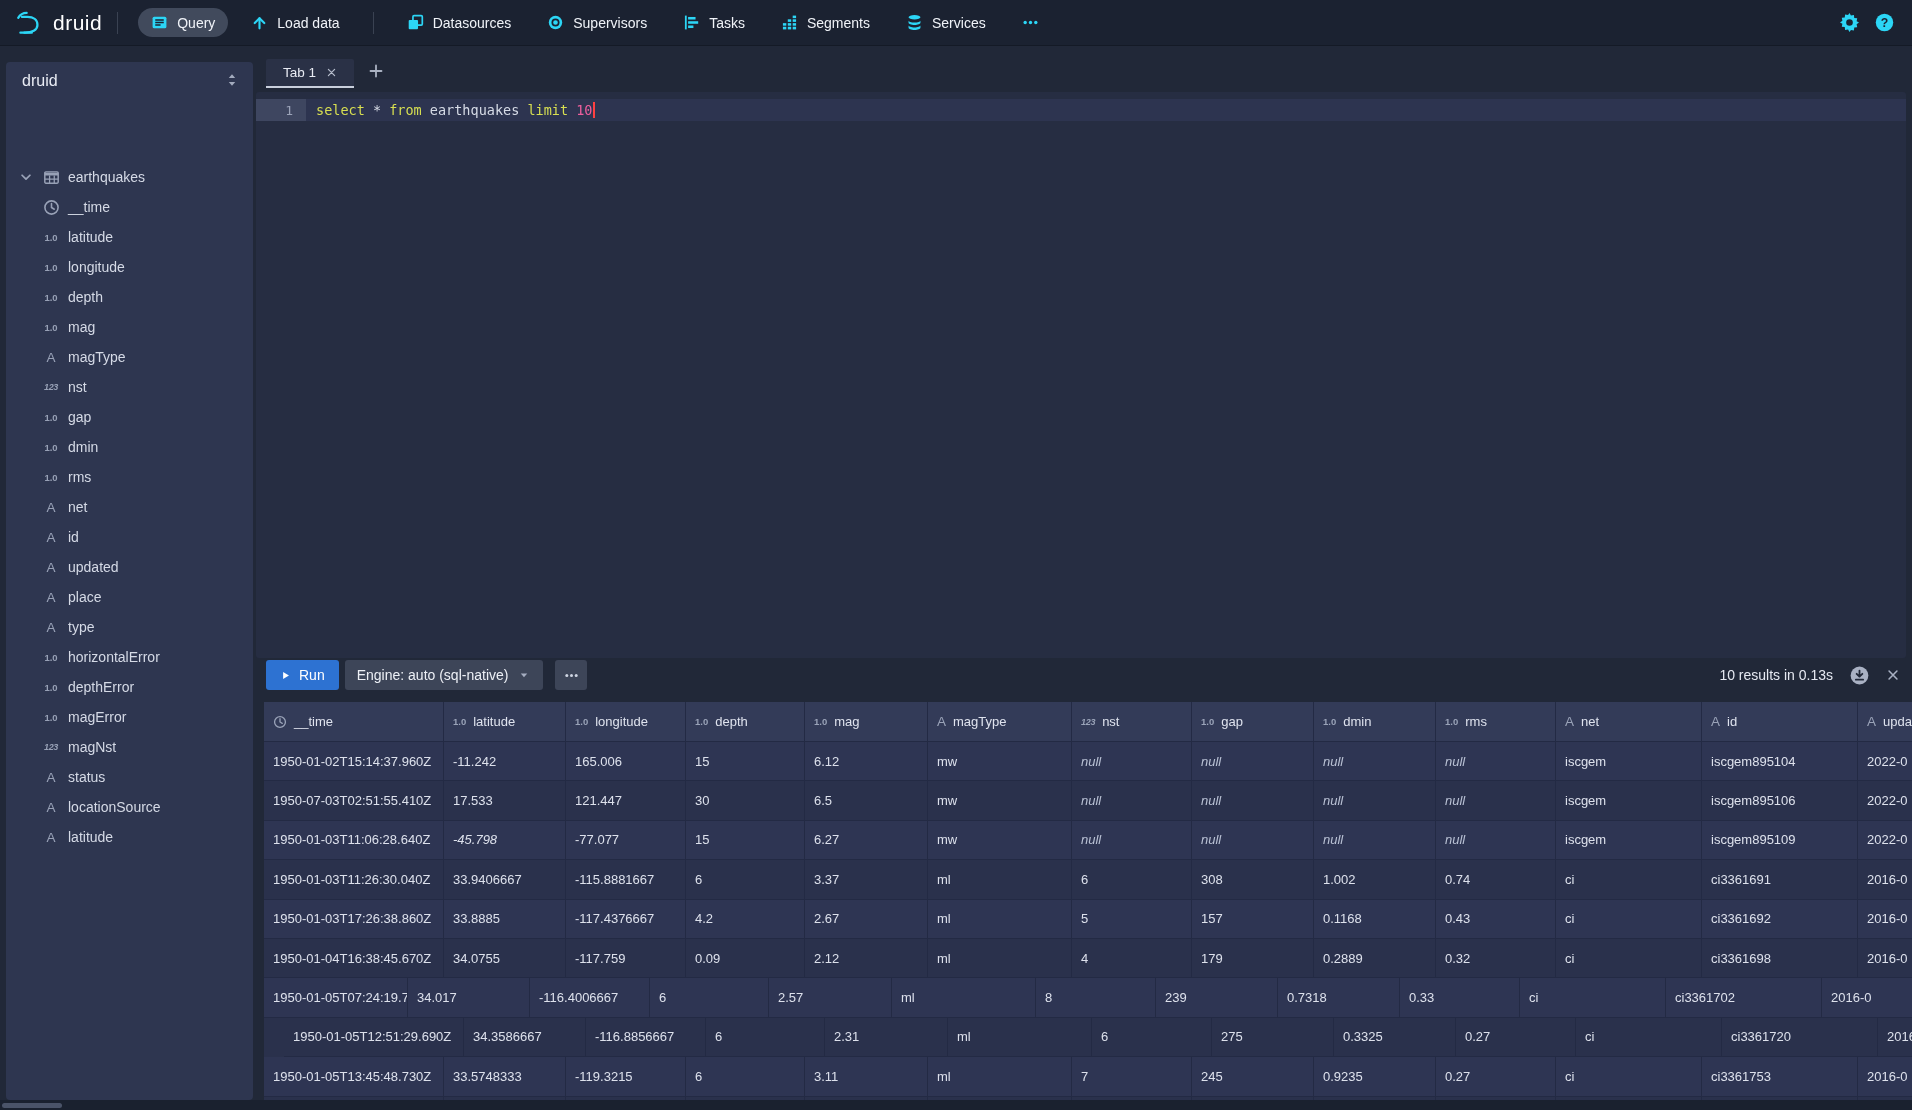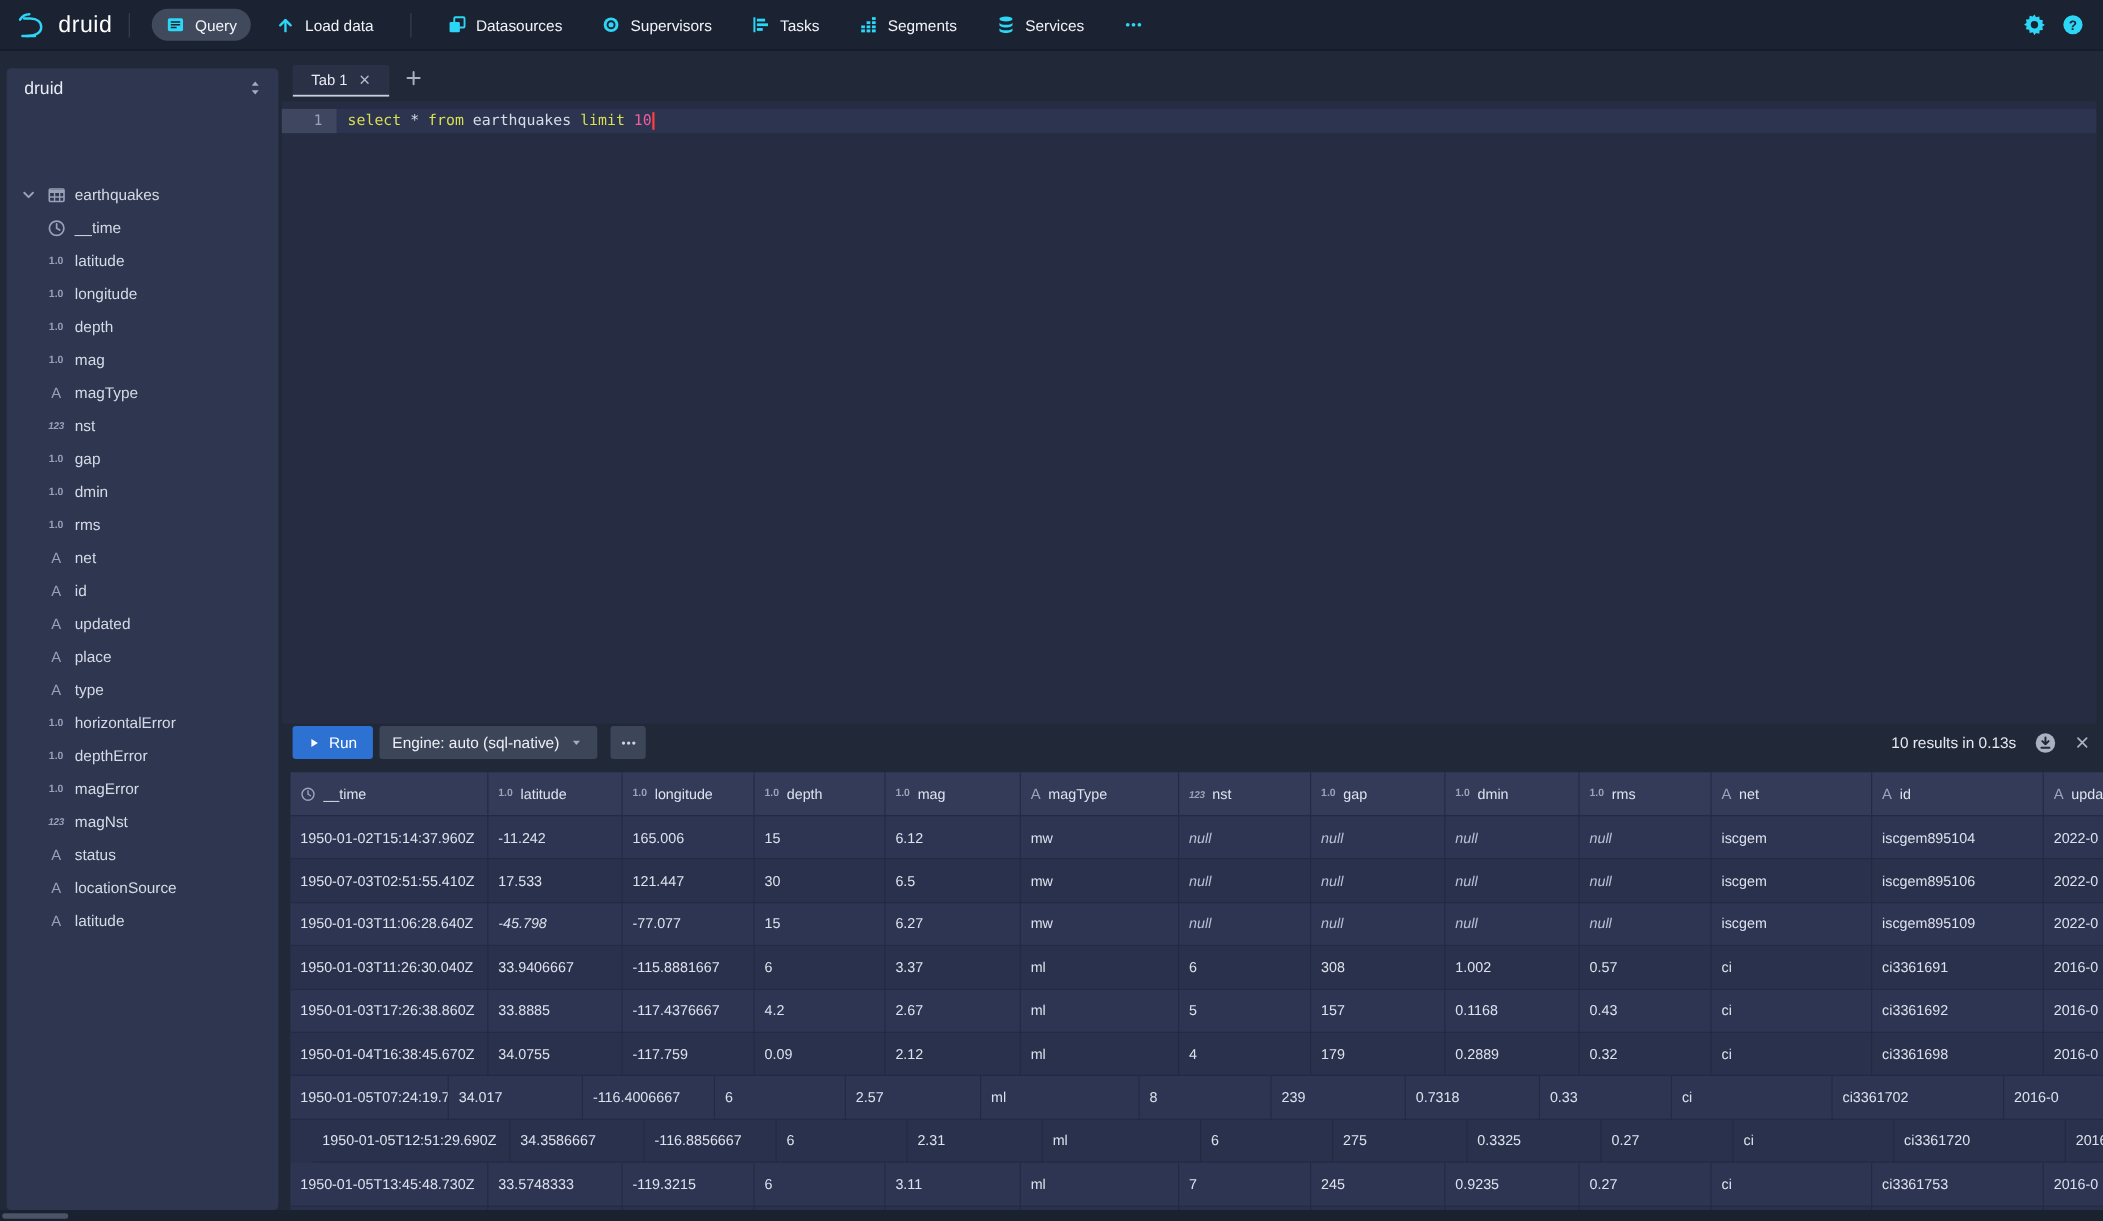--- a/index.html
+++ b/index.html
@@ -507,21 +507,21 @@
       <div class="trow tbody-row">
         <div class="td" style="width: 180px;">1950-01-03T11:26:30.040Z</div>
         <div class="td" style="width: 122px;">33.9406667</div>
         <div class="td" style="width: 120px;">-115.8881667</div>
         <div class="td" style="width: 119px;">6</div>
         <div class="td" style="width: 123px;">3.37</div>
         <div class="td" style="width: 144px;">ml</div>
         <div class="td" style="width: 120px;">6</div>
         <div class="td" style="width: 122px;">308</div>
         <div class="td" style="width: 122px;">1.002</div>
-        <div class="td" style="width: 120px;">0.57</div>
+        <div class="td" style="width: 120px;">0.74</div>
         <div class="td" style="width: 146px;">ci</div>
         <div class="td" style="width: 156px;">ci3361691</div>
         <div class="td" style="width: 160px;">2016-0</div>
       </div>
       <div class="trow tbody-row">
         <div class="td" style="width: 180px;">1950-01-03T17:26:38.860Z</div>
         <div class="td" style="width: 122px;">33.8885</div>
         <div class="td" style="width: 120px;">-117.4376667</div>
         <div class="td" style="width: 119px;">4.2</div>
         <div class="td" style="width: 123px;">2.67</div>

